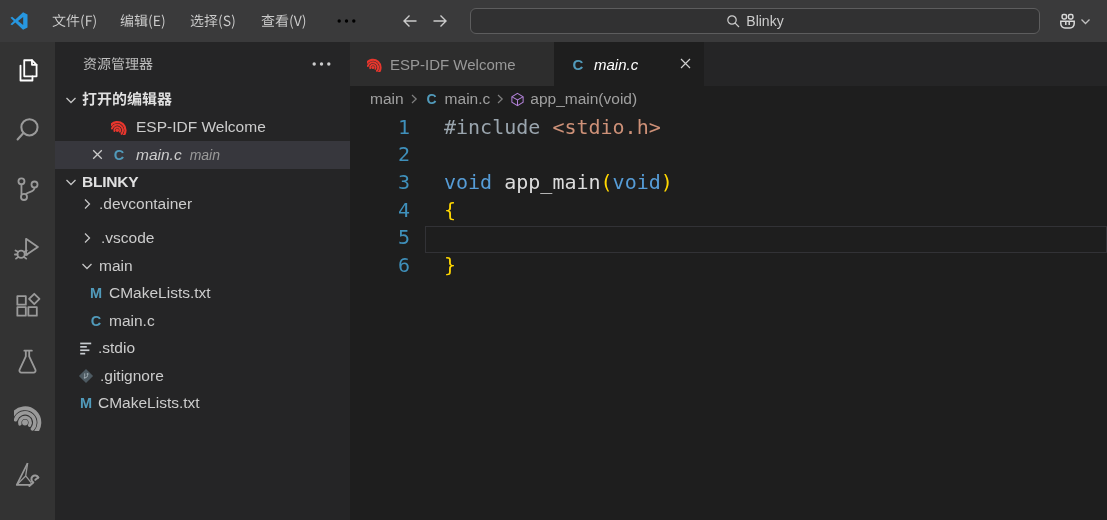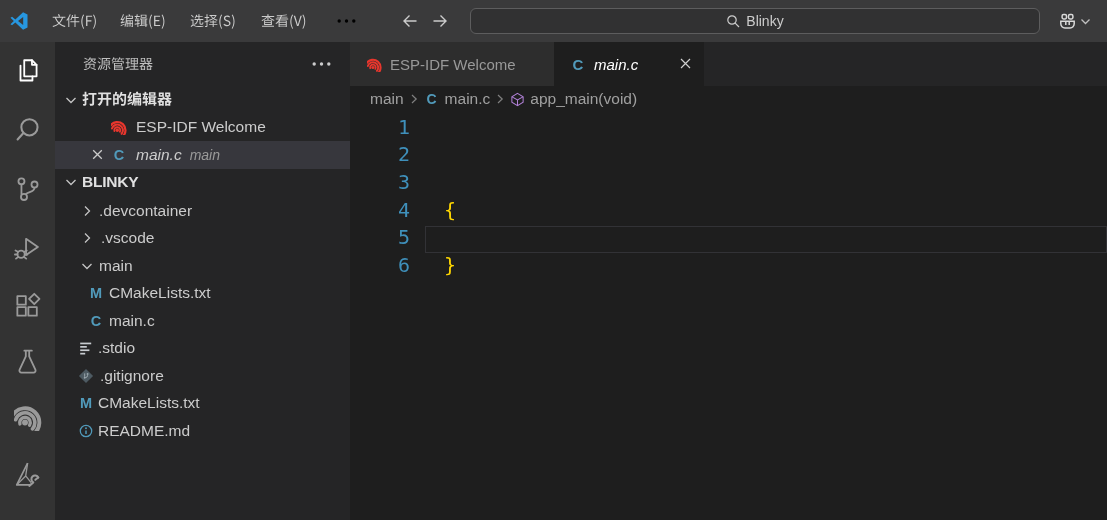--- a/index.html
+++ b/index.html
@@ -251,21 +251,21 @@
       <span class="desc ital">main</span>
     </div>
   <div class="row" style="top:126.5px;height:27.5px">
       <span class="chev" style="margin-left:8px">
         <svg width="16" height="16" viewBox="0 0 16 16" fill="none" stroke="currentColor" stroke-width="1.3">
           <path d="M3.5 6 8 10.5 12.5 6"></path>
         </svg>
       </span>
       <span class="section-label" style="margin-left:3px;letter-spacing:-0.2px">BLINKY</span>
     </div>
-  <div class="row" style="top:155.0px;height:27.5px">
+  <div class="row" style="top:148px;height:27.5px">
       <span class="chev" style="margin-left:24px">
         <svg width="16" height="16" viewBox="0 0 16 16" fill="none" stroke="currentColor" stroke-width="1.3">
           <path d="M6 3.5 10.5 8 6 12.5"></path>
         </svg>
       </span>
       <span class="lbl" style="margin-left:4px">.devcontainer</span>
     </div>
   <div class="row" style="top:182.5px;height:27.5px">
       <span class="chev" style="margin-left:24px">
         <svg width="16" height="16" viewBox="0 0 16 16" fill="none" stroke="currentColor" stroke-width="1.3">
@@ -319,32 +319,20 @@
           </svg>
         </span>
       </span>
       <span class="lbl" style="">.gitignore</span>
     </div>
   <div class="row" style="top:347.5px;height:27.5px">
       <span class="fi" style="margin-left:23px">
         <span class="letter-icon">M</span>
       </span>
       <span class="lbl" style="margin-left:4px">CMakeLists.txt</span>
-    </div>
-  <div class="row" style="top:375.0px;height:27.5px">
-      <span class="fi" style="margin-left:23px">
-        <span>
-          <svg width="16" height="16" viewBox="0 0 16 16" fill="none">
-            <circle cx="8" cy="8" r="5.7" stroke="#519aba" stroke-width="1.25"></circle>
-            <circle cx="8" cy="5.3" r=".95" fill="#519aba"></circle>
-            <path d="M8 7.4v3.6" stroke="#519aba" stroke-width="1.5"></path>
-          </svg>
-        </span>
-      </span>
-      <span class="lbl" style="margin-left:4px">README.md</span>
     </div>
 </div>
 
 <div id="editor">
   <div id="tabbar">
     <div class="tab tab1">
       <span class="fi">
           <svg width="15" height="15" viewBox="0 0 15 15">
             <circle cx="5.91" cy="10.50" r="1.59" fill="#e8362d"></circle>
             <path d="M3.19 11.23A2.8125 2.8125 0 1 1 8.34 11.91" fill="none" stroke="#e8362d" stroke-width="1.78" stroke-linecap="round"></path>
@@ -387,27 +375,29 @@
           <path d="M8 1.5 14 5v6L8 14.5 2 11V5L8 1.5z"></path>
           <path d="M2.2 5.2 8 8.5l5.8-3.3M8 8.5v5.8"></path>
         </svg>
     </span>
     <span>app_main(void)</span>
   </div>
   <div id="code">
     <div class="cur-line"></div>
     <div class="cline" style="top:1.5px">
         <span class="lnum">1</span>
+        <span class="ltext"><span class="tok-dir">#include</span><span class="tok-plain"> </span><span class="tok-str">&lt;stdio.h&gt;</span></span>
       </div>
     <div class="cline" style="top:29.2px">
         <span class="lnum">2</span>
         <span class="ltext"></span>
       </div>
     <div class="cline" style="top:56.9px">
         <span class="lnum">3</span>
+        <span class="ltext"><span class="tok-kw">void</span><span class="tok-plain"> </span><span class="tok-fn">app_main</span><span class="tok-brk">(</span><span class="tok-kw">void</span><span class="tok-brk">)</span></span>
       </div>
     <div class="cline" style="top:84.6px">
         <span class="lnum">4</span>
         <span class="ltext"><span class="tok-brk">{</span></span>
       </div>
     <div class="cline" style="top:112.3px">
         <span class="lnum">5</span>
         <span class="ltext"></span>
       </div>
     <div class="cline" style="top:140.0px">

